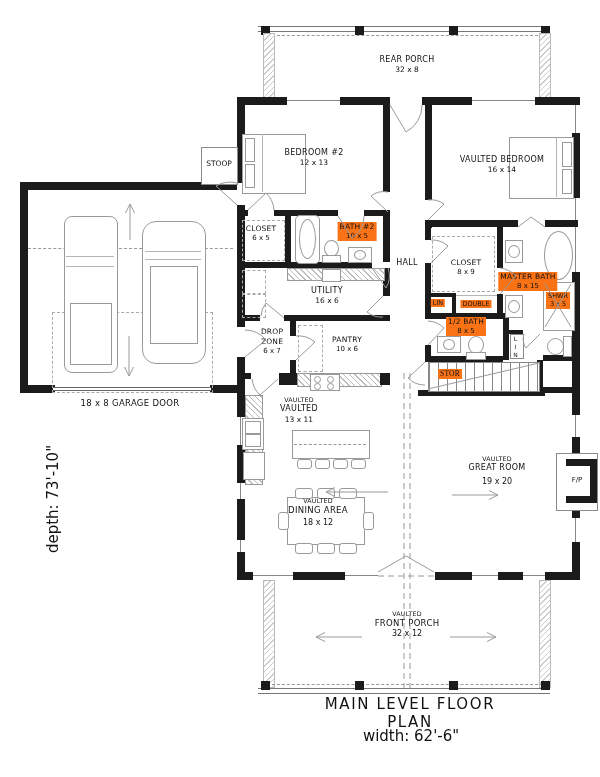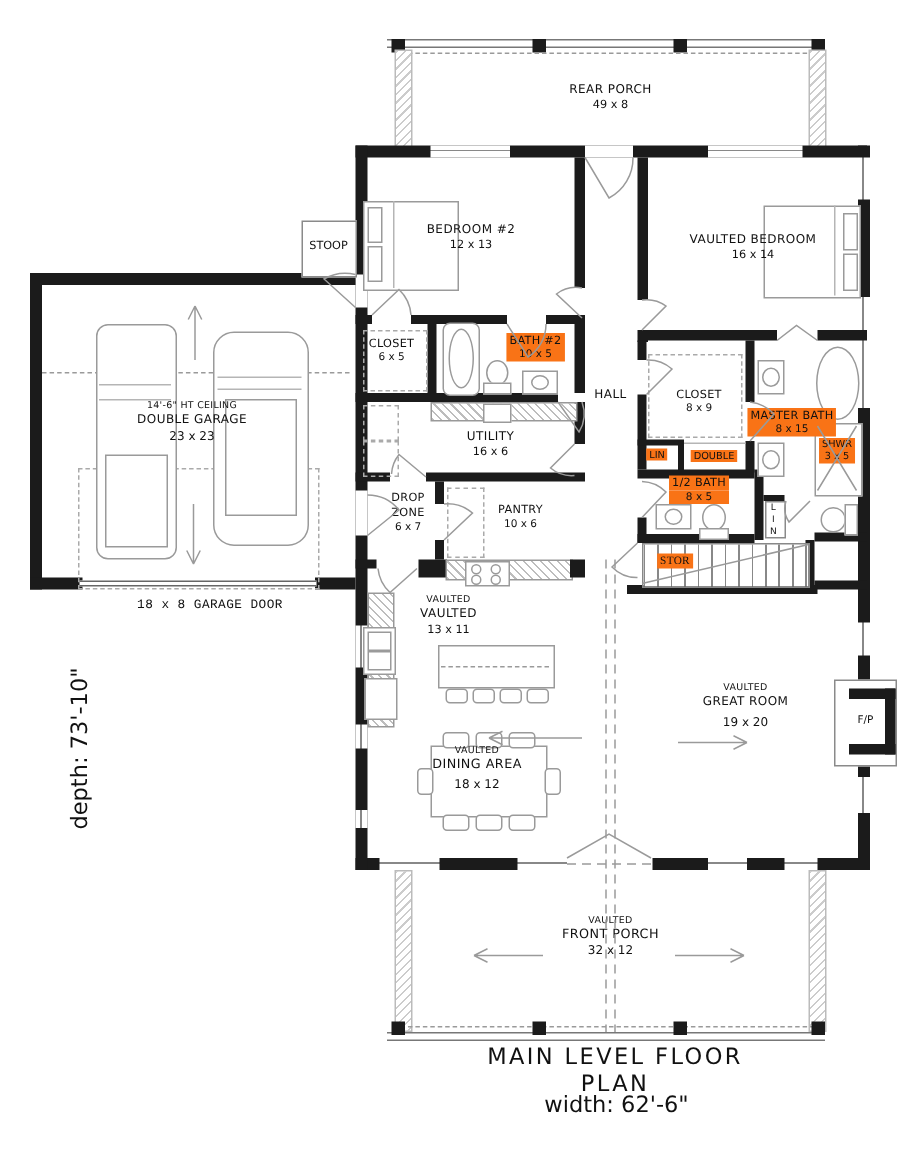--- a/index.html
+++ b/index.html
@@ -49,21 +49,21 @@
   <div class="topline" style="left:258px;top:26px;width:292px;"></div>
   <div class="post" style="left:261px;top:26px;"></div>
   <div class="post" style="left:355px;top:26px;"></div>
   <div class="post" style="left:449px;top:26px;"></div>
   <div class="post" style="left:541px;top:26px;"></div>
   <div class="dline-h" style="left:267px;top:35px;width:281px;"></div>
   <div class="rail" style="left:263px;top:33px;width:10px;height:64px;"></div>
   <div class="rail" style="left:539px;top:33px;width:10px;height:64px;"></div>
   <div class="lbl f8" style="left:407px;top:55px;">
     <span class="nm">REAR PORCH</span>
-      <span class="dm">49 x 8</span>
+      <span class="dm">32 x 8</span>
   </div>
 
   <div class="w" style="left:237px;top:97px;width:341px;height:8px;"></div>
   <div class="w" style="left:237px;top:572px;width:341px;height:8px;"></div>
   <div class="w" style="left:237px;top:97px;width:8px;height:483px;"></div>
   <div class="w" style="left:572px;top:97px;width:8px;height:483px;"></div>
 
   <div class="wnh" style="left:287px;top:97px;width:53px;"></div>
   <div class="gap" style="left:390px;top:97px;width:32px;height:8px;"></div>
   <div class="wnh" style="left:472px;top:97px;width:63px;"></div>
@@ -95,26 +95,21 @@
 
   <div class="furn" style="left:64px;top:216px;width:52px;height:155px;border-radius:8px;"></div>
   <div class="line-h" style="left:66px;top:256px;width:48px;"></div>
   <div class="line-h" style="left:66px;top:266px;width:48px;"></div>
   <div class="furn" style="left:70px;top:303px;width:40px;height:60px;"></div>
 
   <div class="furn" style="left:142px;top:221px;width:62px;height:141px;border-radius:14px;"></div>
   <div class="line-h" style="left:145px;top:251px;width:56px;"></div>
   <div class="line-h" style="left:145px;top:259px;width:56px;"></div>
   <div class="furn" style="left:150px;top:266px;width:46px;height:76px;"></div>
-  <div class="lbl" style="left:128px;top:267px;">
-    <span class="tag">14'-6" HT CEILING</span>
-    <span style="font-size:8px;letter-spacing:.3px;">DOUBLE GARAGE</span>
-    <span style="font-size:8px;">23 x 23</span>
-  </div>
-  <div class="lbl" style="left:140px;top:398px;font-size:8.5px;letter-spacing:.3px;font-family:Liberation Mono, monospace;">
+  <div class="lbl" style="left:130px;top:398px;font-size:8.5px;letter-spacing:.3px;">
     <span>18 x 8 GARAGE DOOR</span>
   </div>
 
   <div class="thin" style="left:201px;top:147px;width:35px;height:36px;"></div>
   <div class="lbl" style="left:219px;top:159px;font-size:7.5px;">
     <span>STOOP</span>
   </div>
 
   <div class="w" style="left:237px;top:210px;width:11px;height:6px;"></div>
   <div class="w" style="left:274px;top:210px;width:64px;height:6px;"></div>

